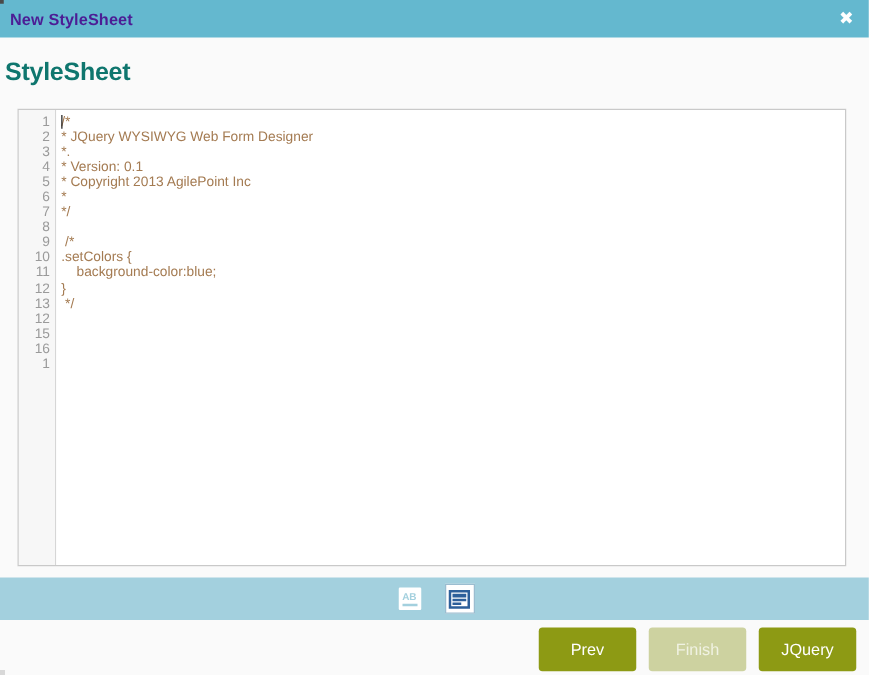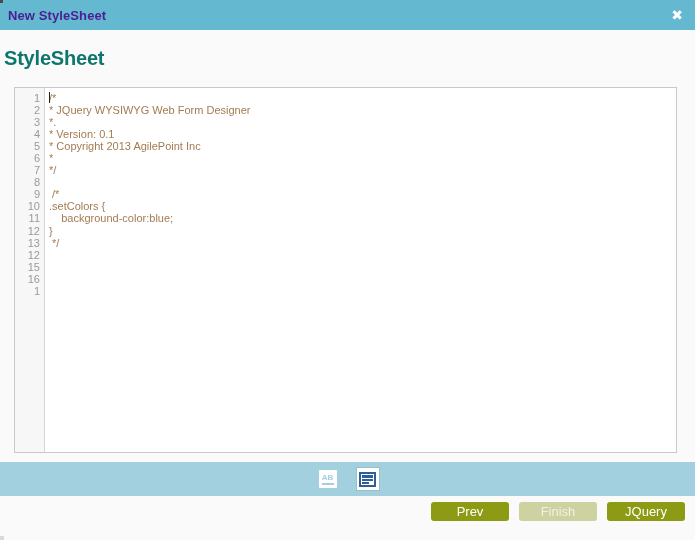--- a/index.html
+++ b/index.html
@@ -206,21 +206,21 @@
     display: flex;
     align-items: flex-start;
     justify-content: flex-end;
     padding-top: 6px;
     padding-right: 10px;
     gap: 10px;
     position: relative;
   }
   .btn {
     min-width: 78px;
-    height: 19px;
+    height: 35px;
     border: none;
     border-radius: 3px;
     font-family: "Liberation Sans", sans-serif;
     font-size: 13px;
     color: #ffffff;
     cursor: pointer;
     padding: 0 10px;
     text-align: center;
   }
   .btn.primary { background: #8d9a14; }

